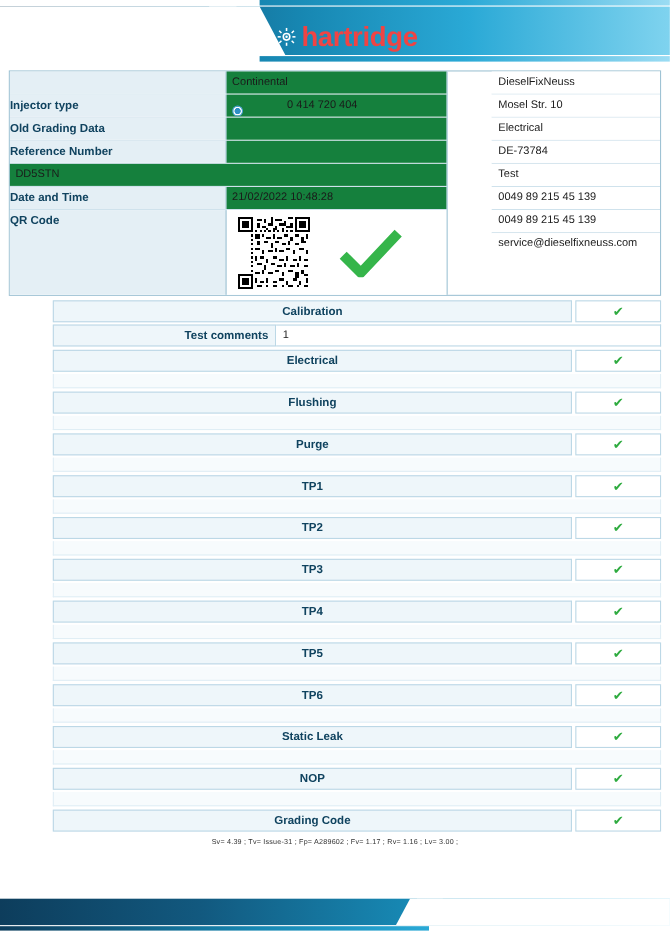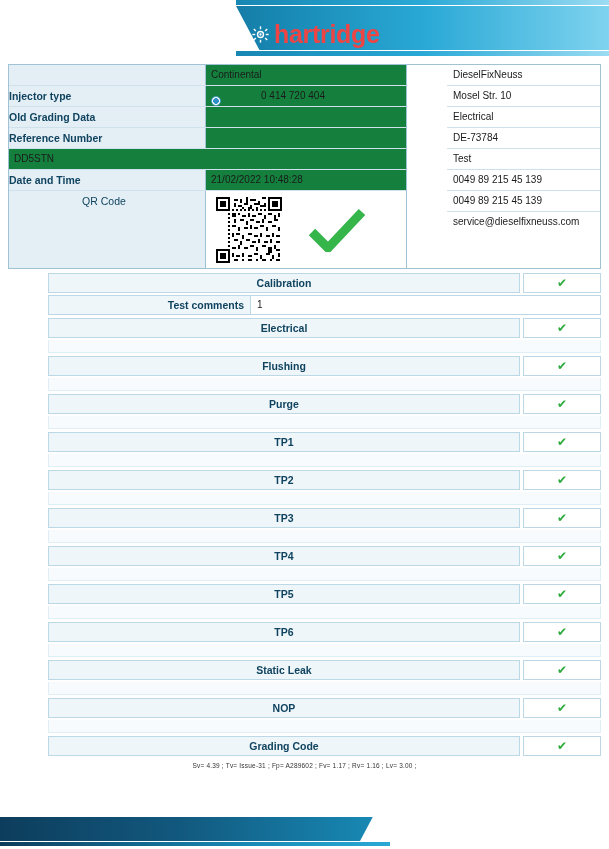--- a/index.html
+++ b/index.html
@@ -184,24 +184,24 @@
   .qr-block {
     display: flex;
     align-items: center;
     height: 77px;
     background: #ffffff;
   }
   .qr-label {
     width: 197px;
     box-sizing: border-box;
     background: #e4eff5;
-    text-align: center;
+    text-align: left;
     padding-right: 6px;
     font-size: 10.5px;
-    font-weight: normal;
+    font-weight: bold;
     color: #10435f;
     height: 100%;
     line-height: 20px;
     border-right: 1px solid #9fc3d4;
   }
   .qr-area {
     flex: 1;
     display: flex;
     align-items: center;
     gap: 26px;

